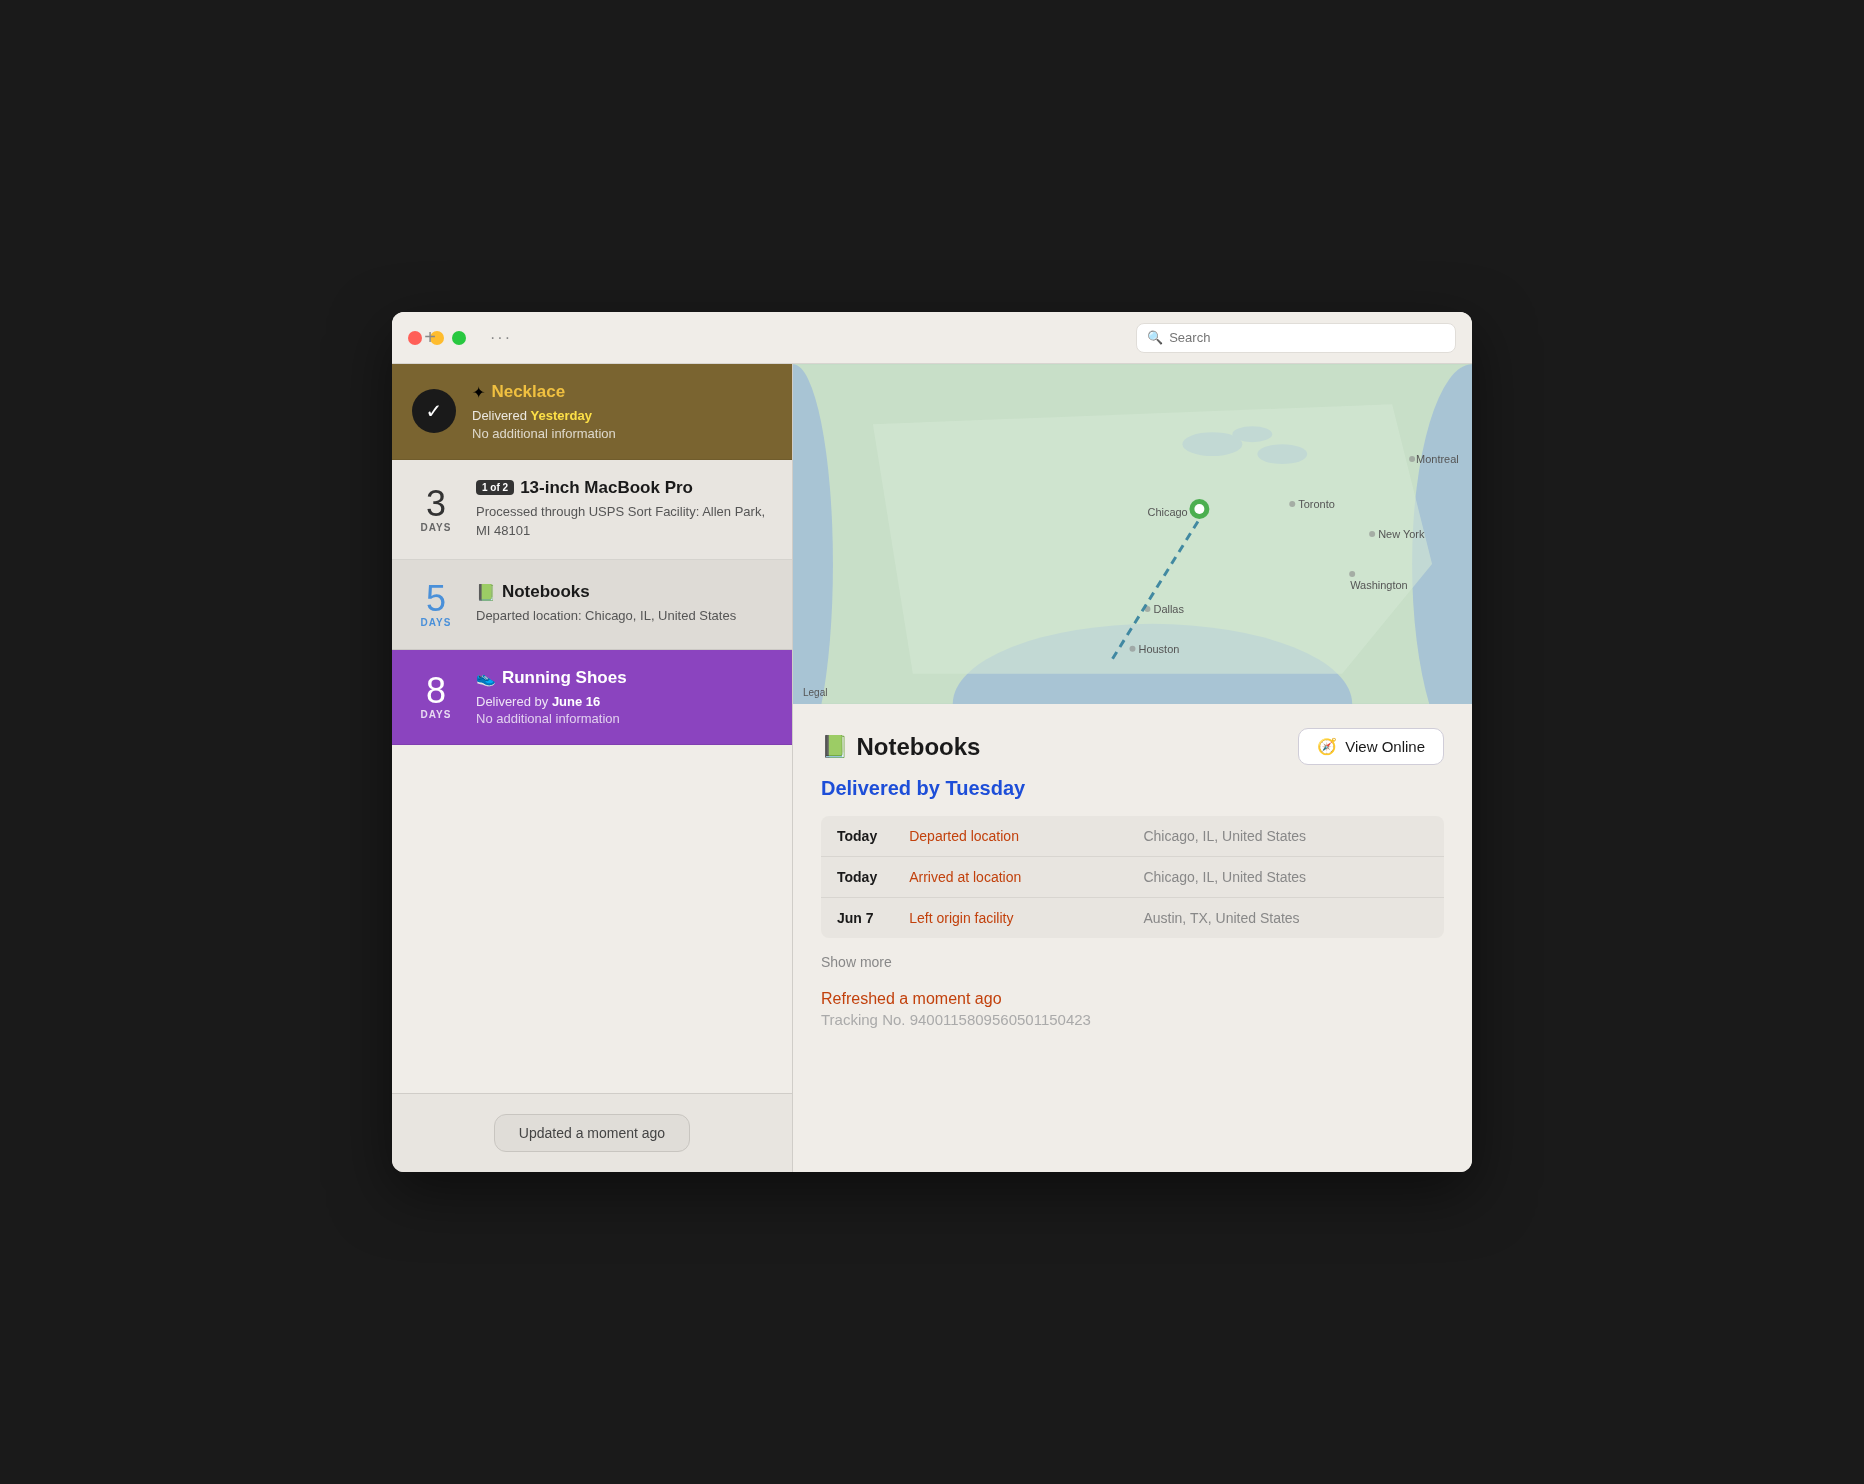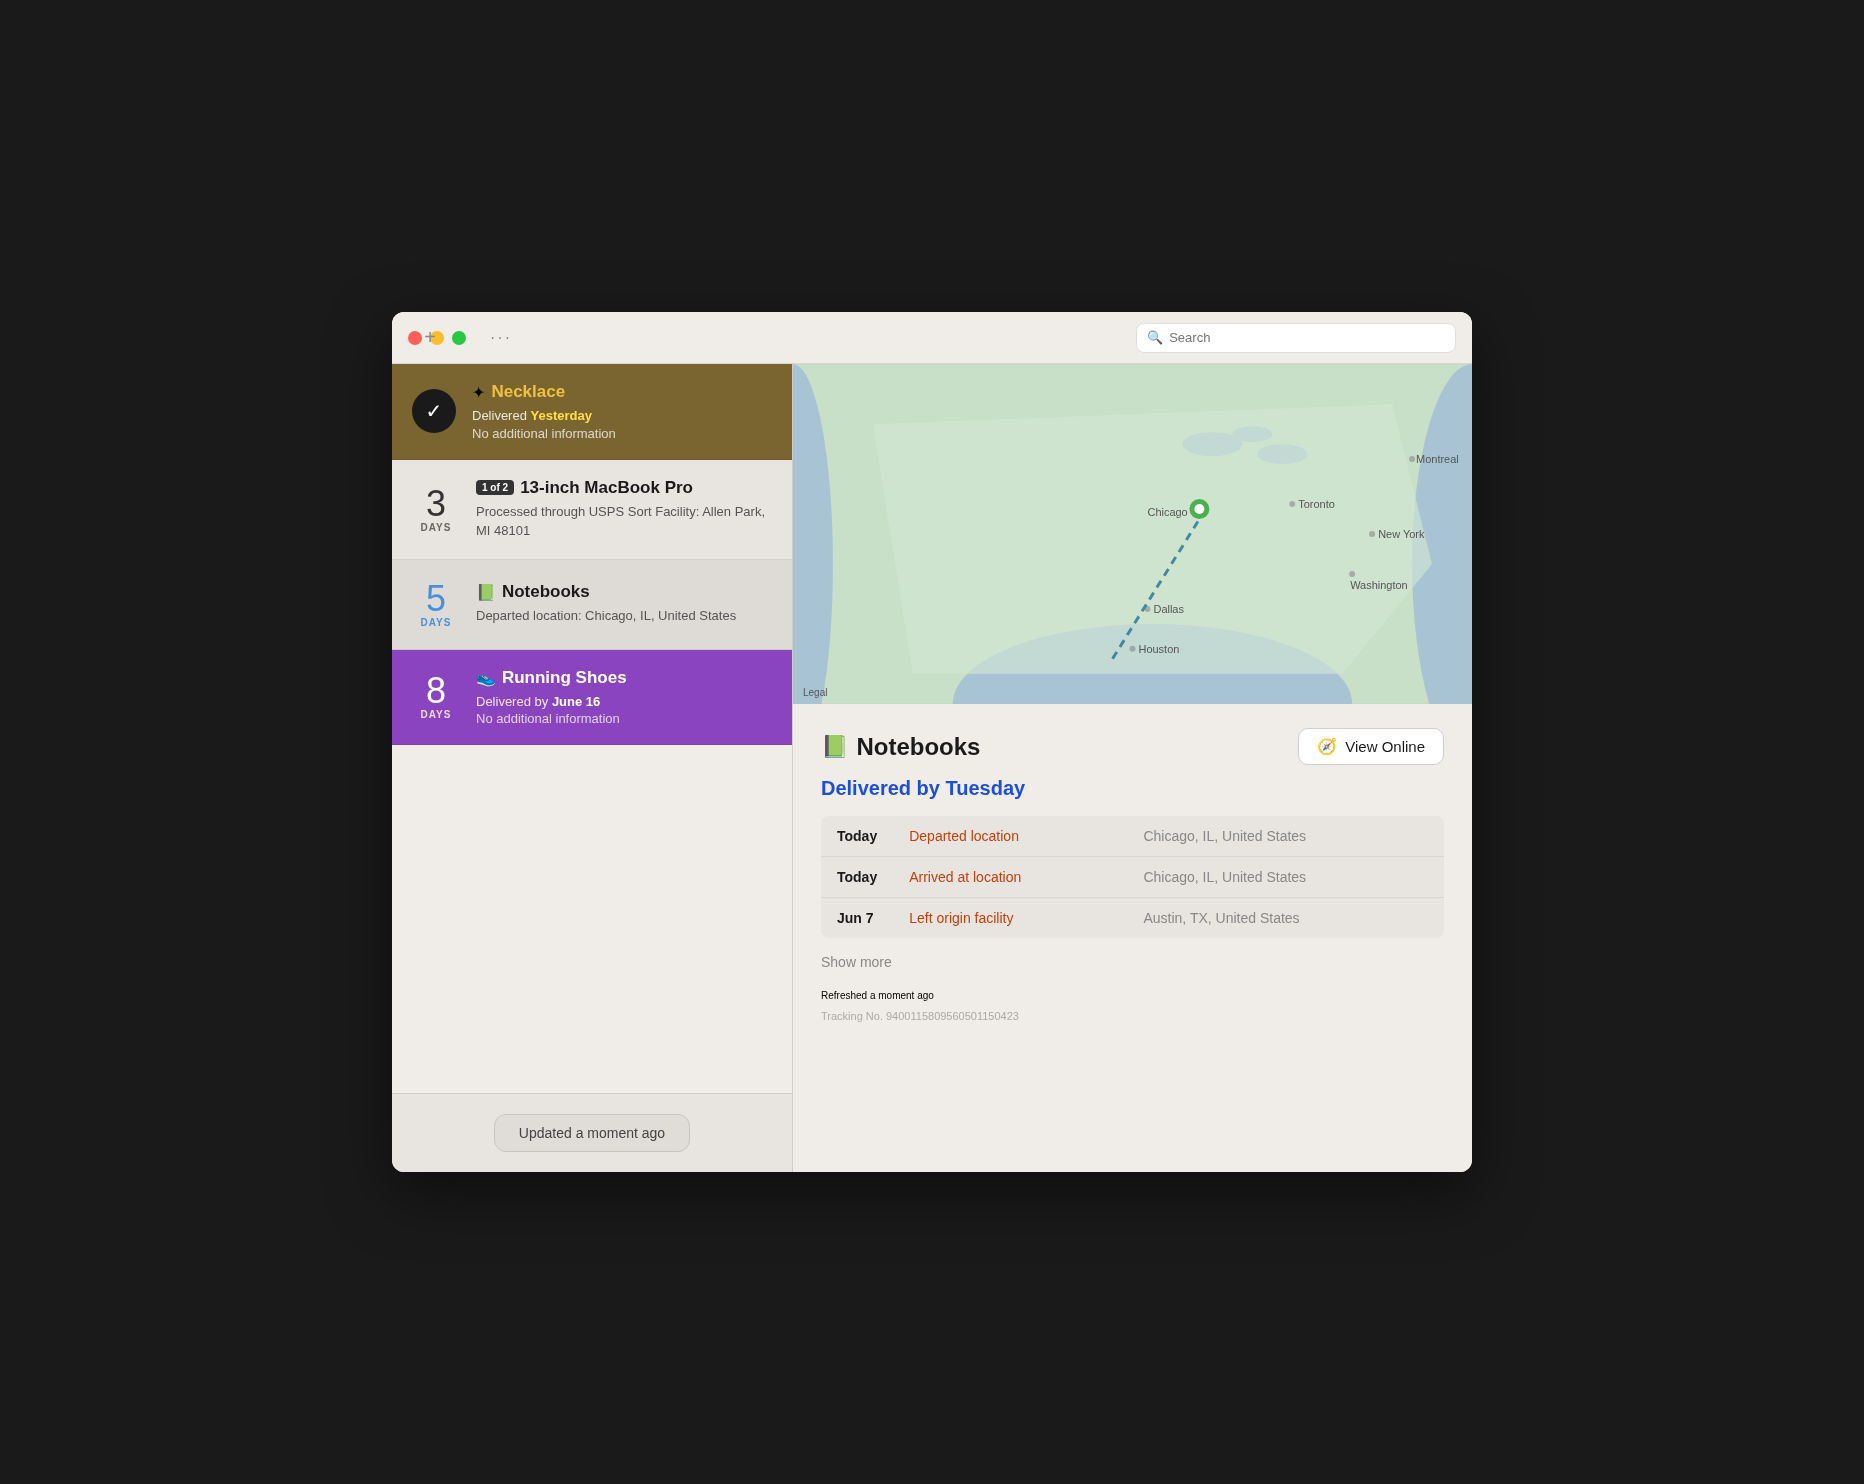--- a/index.html
+++ b/index.html
@@ -329,26 +329,26 @@
     .tracking-row:first-child td:last-child { border-radius: 0 8px 0 0; }
     .tracking-row:last-child td:first-child { border-radius: 0 0 0 8px; }
     .tracking-row:last-child td:last-child { border-radius: 0 0 8px 0; }
     .show-more {
       font-size: 14px;
       color: #888;
       cursor: pointer;
       margin-bottom: 20px;
     }
     .refreshed-text {
-      font-size: 10px;
-      color: #000000;
-      margin-bottom: 9px;
+      font-size: 16px;
+      color: #c2410c;
+      margin-bottom: 3px;
     }
     .tracking-no {
-      font-size: 11px;
+      font-size: 15px;
       color: #aaa;
     }
   </style>
 </head>
 <body>
 
 <div class="window">
 
   <div class="titlebar">
     <div class="traffic-lights">

